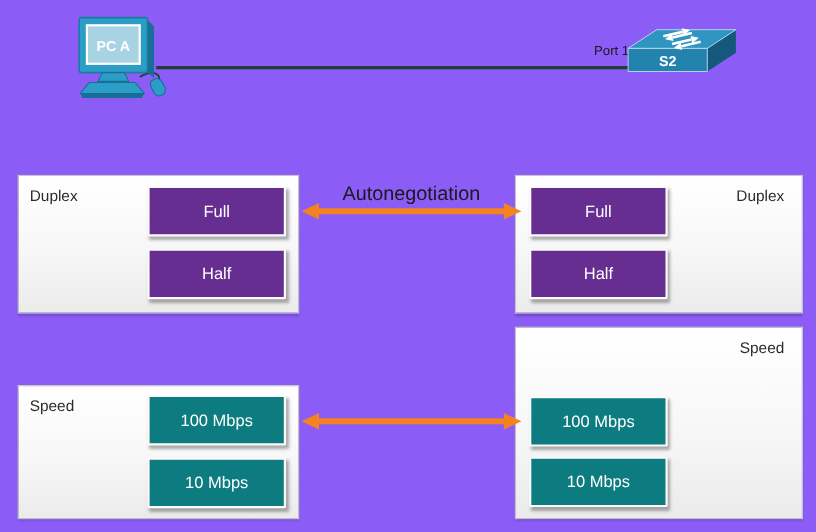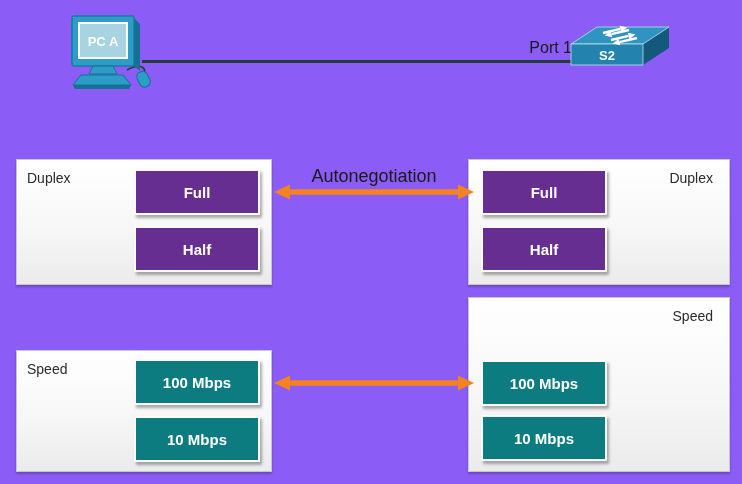--- a/index.html
+++ b/index.html
@@ -6,34 +6,34 @@
   html,body{margin:0;padding:0;background:#ffffff;}
   body{font-family:"Liberation Sans",sans-serif;}
   .stage{position:relative;width:742px;height:484px;background:#8b5cf6;overflow:hidden;}
 
   
   .link-line{position:absolute;left:142px;top:60px;width:436px;height:3px;
              background:var(--link-line,#253d38);}
   .pc-svg{position:absolute;left:66px;top:13px;}
   .switch-svg{position:absolute;left:569px;top:18px;}
   .port-label{position:absolute;left:492px;top:39px;width:80px;text-align:right;
-              font-size:16px;color:#1a1a1a;}
+              font-size:12px;color:#1a1a1a;}
 
   
   .panel{position:absolute;box-sizing:border-box;
          background:linear-gradient(180deg,#ffffff 0%,#f7f7f7 55%,#ebebeb 100%);
          border:1px solid var(--panel-border,#c6c6c6);
          box-shadow:0 2px 2px rgba(0,0,0,.22);}
   .panel-label{position:absolute;top:10px;font-size:14px;color:#2b2b2b;}
   .panel-label.left{left:10px;}
   .panel-label.right{right:16px;}
 
   .opt{position:absolute;width:126px;height:46px;box-sizing:border-box;
        display:flex;align-items:center;justify-content:center;
-       color:#ffffff;font-size:15px;font-weight:bold;
+       color:#ffffff;font-size:15px;font-weight:normal;
        border:2px solid #fbfbfb;border-radius:1px;
        box-shadow:2px 3px 3px rgba(0,0,0,.32);cursor:default;}
   .opt.duplex{background:var(--duplex-option,#662e91);}
   .opt.speed{background:var(--speed-option,#0d7c80);}
   .col-left .opt{left:117px;}
   .col-right .opt{left:12px;}
 
   
   .neg-label{position:absolute;left:272px;top:166px;width:204px;text-align:center;
              font-size:18px;color:#1a1a1a;}

